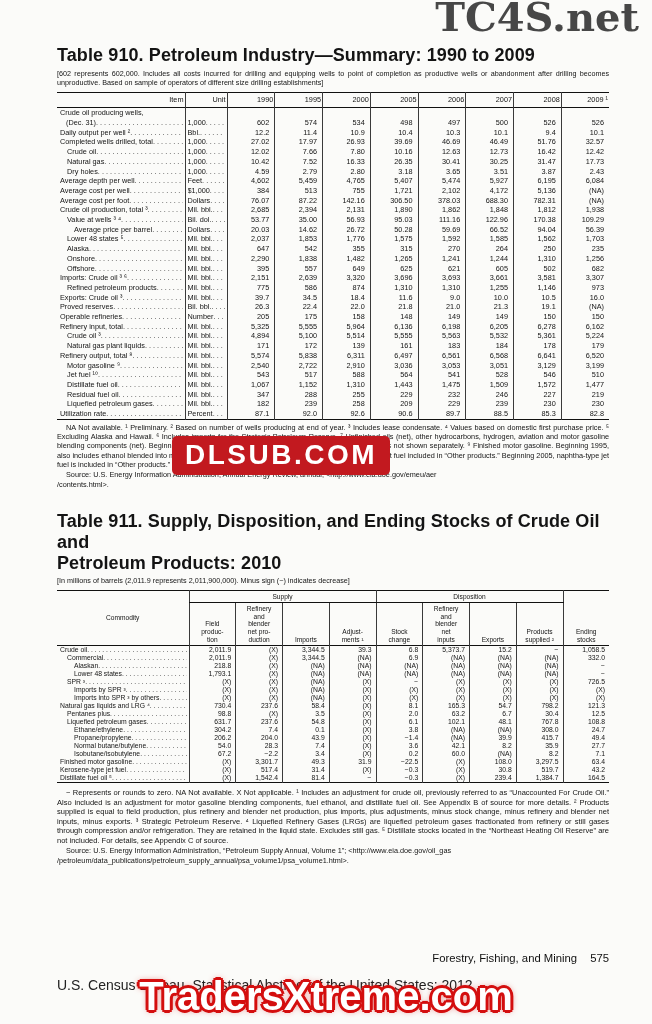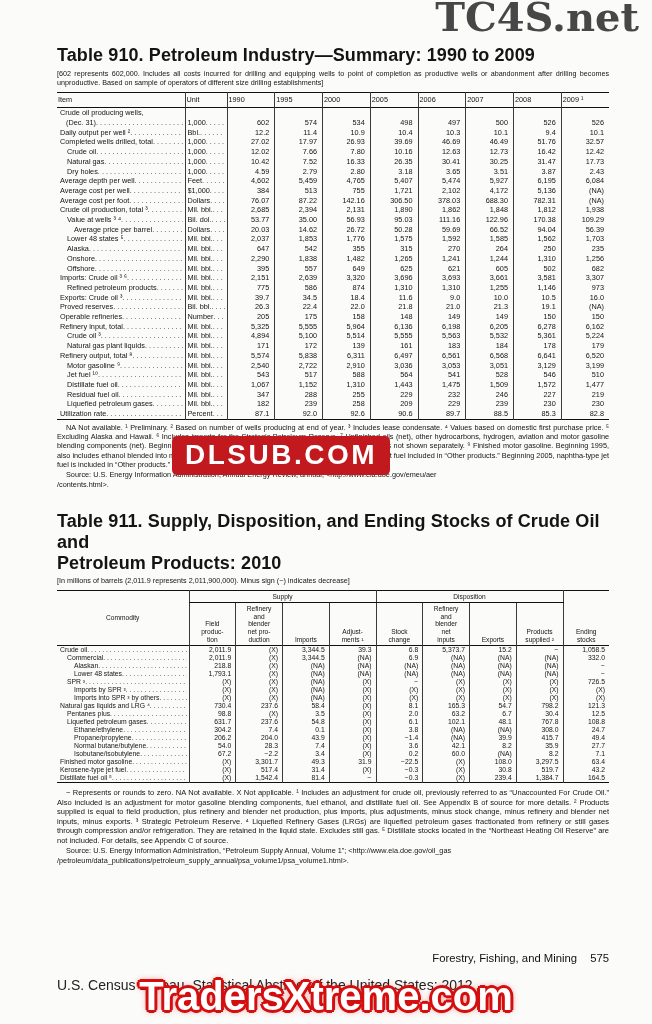--- a/index.html
+++ b/index.html
@@ -9,21 +9,21 @@
   .t-title{font-size:18px;font-weight:bold;letter-spacing:.1px}
   #t910-title{margin-top:45px;margin-bottom:4px}
   #t911-title{margin-top:22px;margin-bottom:3px;white-space:pre-line;line-height:21px}
   .bnote{font-size:7.2px;line-height:8.8px;text-align:justify}
   table{border-collapse:collapse;table-layout:fixed;width:552px;margin-top:4px;
         border-top:1.5px solid #111;border-bottom:1.5px solid #111}
   th,td{border-left:1px solid #3a3a3a;padding:0 2px;font-weight:normal}
   .c0{border-left:none}
   thead{border-bottom:1px solid #111}
   #t910{font-size:7.3px;line-height:9.7px}
-  #t910 thead th{text-align:left;vertical-align:middle;padding:2px 1px 3px;font-size:7.3px}
+  #t910 thead th{text-align:right;vertical-align:middle;padding:2px 1px 3px;font-size:7.3px}
   #t910 td{vertical-align:bottom}
   .num{text-align:right;padding-right:5px}
   .il{display:flex;overflow:hidden}
   .itxt{white-space:nowrap}
   .ldr{flex:1;overflow:hidden;white-space:nowrap;color:#222}
   .ldr::before{content:". . . . . . . . . . . . . . . . . . . . . . . . . . . . . . . . . . . . . . . . . . . . . . ."}
   .ind0{padding-left:1px}.ind1{padding-left:8px}.ind2{padding-left:15px}
   .il.cont{padding-left:7px}
   .fnote{font-size:7.3px;line-height:9.3px;text-align:justify;text-indent:9px;margin-top:3px}
   .src{font-size:7.3px;line-height:9.3px;text-indent:9px;white-space:pre-line;margin-top:1px}

